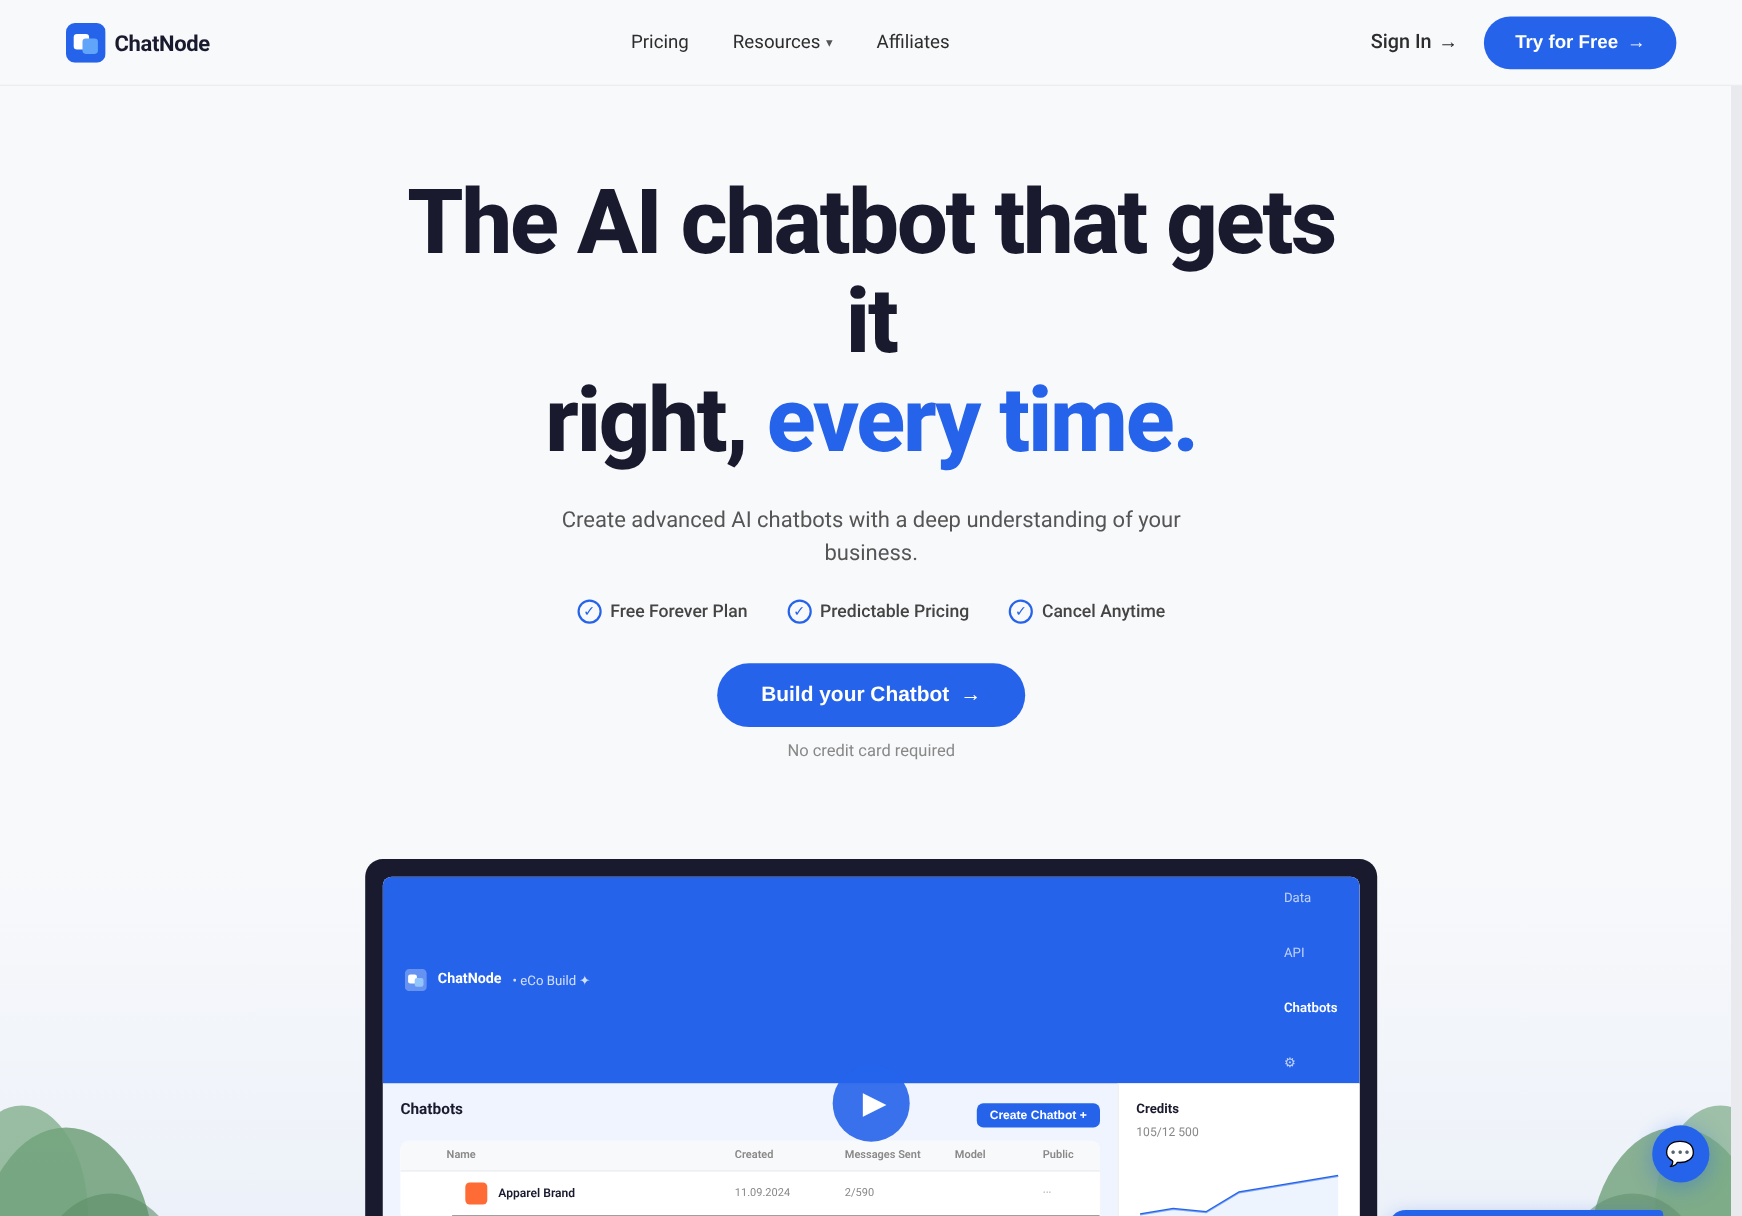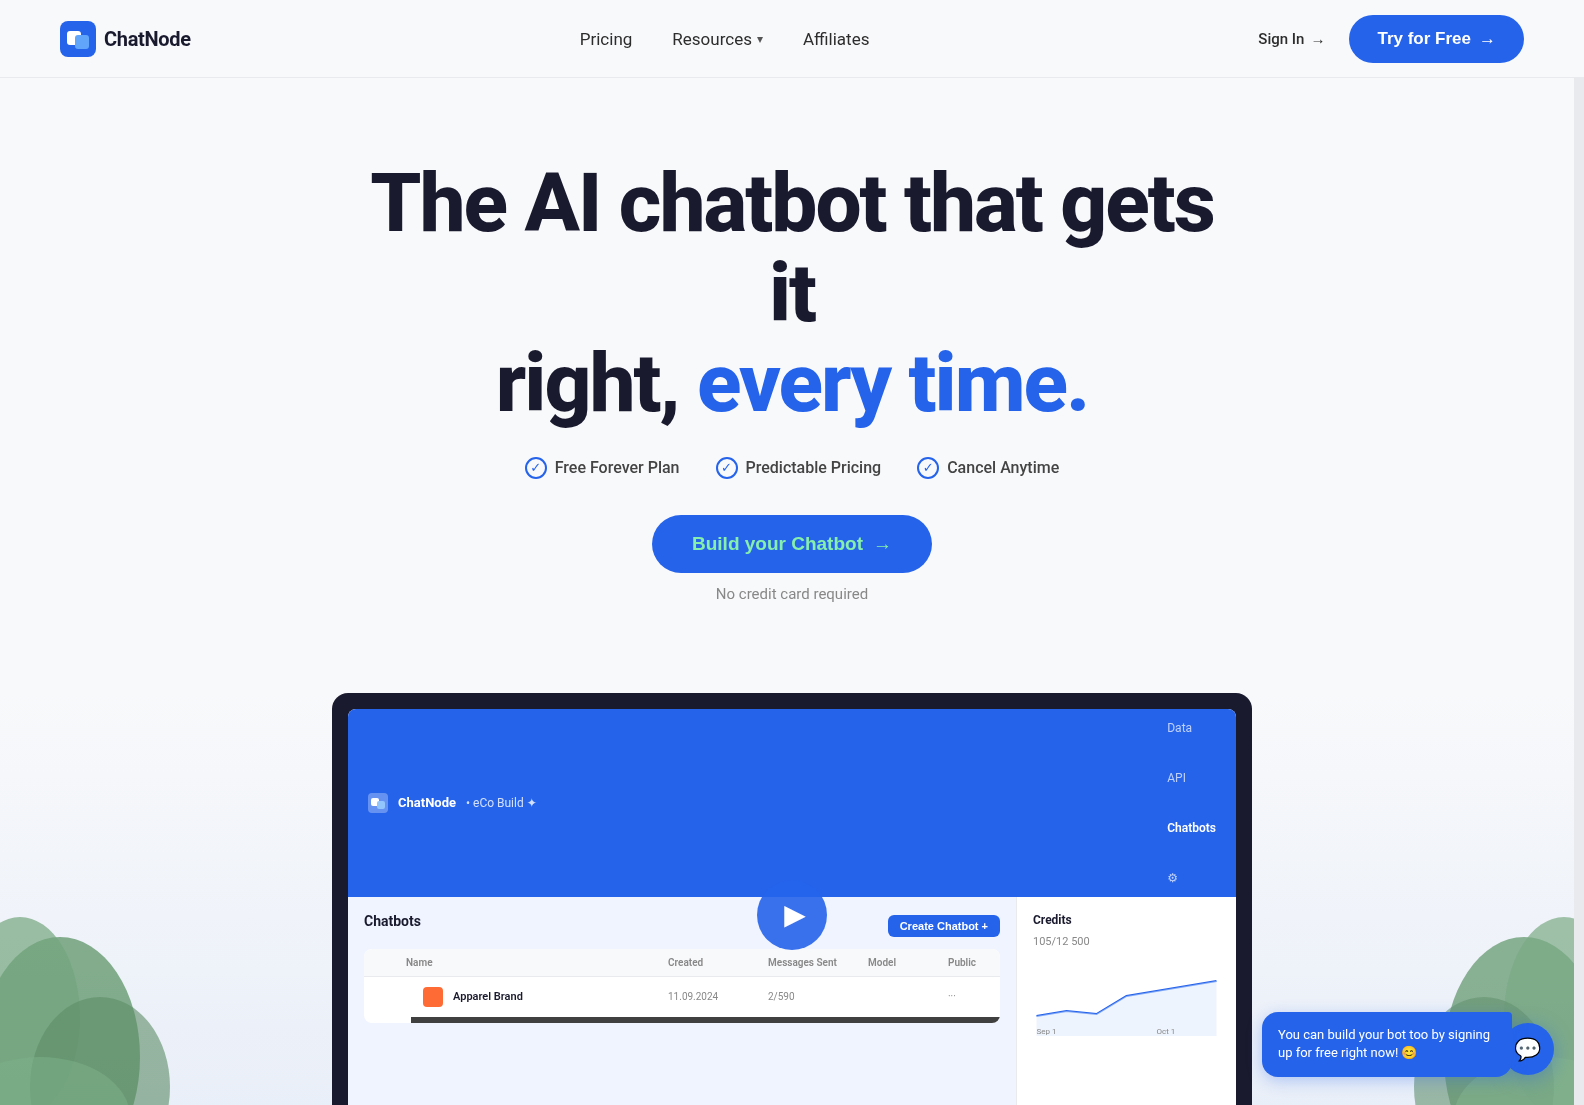--- a/index.html
+++ b/index.html
@@ -74,21 +74,21 @@
       color: #555;
     }
 
     .navbar-right {
       display: flex;
       align-items: center;
       gap: 24px;
     }
 
     .sign-in-link {
-      font-size: 15px;
+      font-size: 18px;
       font-weight: 500;
       color: #2d2d2d;
       text-decoration: none;
       display: flex;
       align-items: center;
       gap: 6px;
       cursor: pointer;
     }
 
     .try-free-btn {
@@ -168,21 +168,21 @@
     .hero-cta {
       margin-top: 36px;
       display: flex;
       flex-direction: column;
       align-items: center;
       gap: 12px;
     }
 
     .build-chatbot-btn {
       background: #2563eb;
-      color: #86efac;
+      color: #ffffff;
       border: none;
       border-radius: 50px;
       padding: 18px 40px;
       font-size: 19px;
       font-weight: 600;
       cursor: pointer;
       display: flex;
       align-items: center;
       gap: 10px;
     }
@@ -519,20 +519,21 @@
   </div>
 </nav>
 
 <section class="hero">
   <h1 class="hero-title">
     <span>The AI chatbot that gets it</span><br>
     <span>right,</span>
     <span class="hero-title-highlight">every time.</span>
   </h1>
 
+  <p class="hero-subtitle">Create advanced AI chatbots with a deep understanding of your business.</p>
 
   <div class="hero-badges">
     <div class="hero-badge">
       <div class="badge-check">✓</div>
       <span>Free Forever Plan</span>
     </div>
     <div class="hero-badge">
       <div class="badge-check">✓</div>
       <span>Predictable Pricing</span>
     </div>

